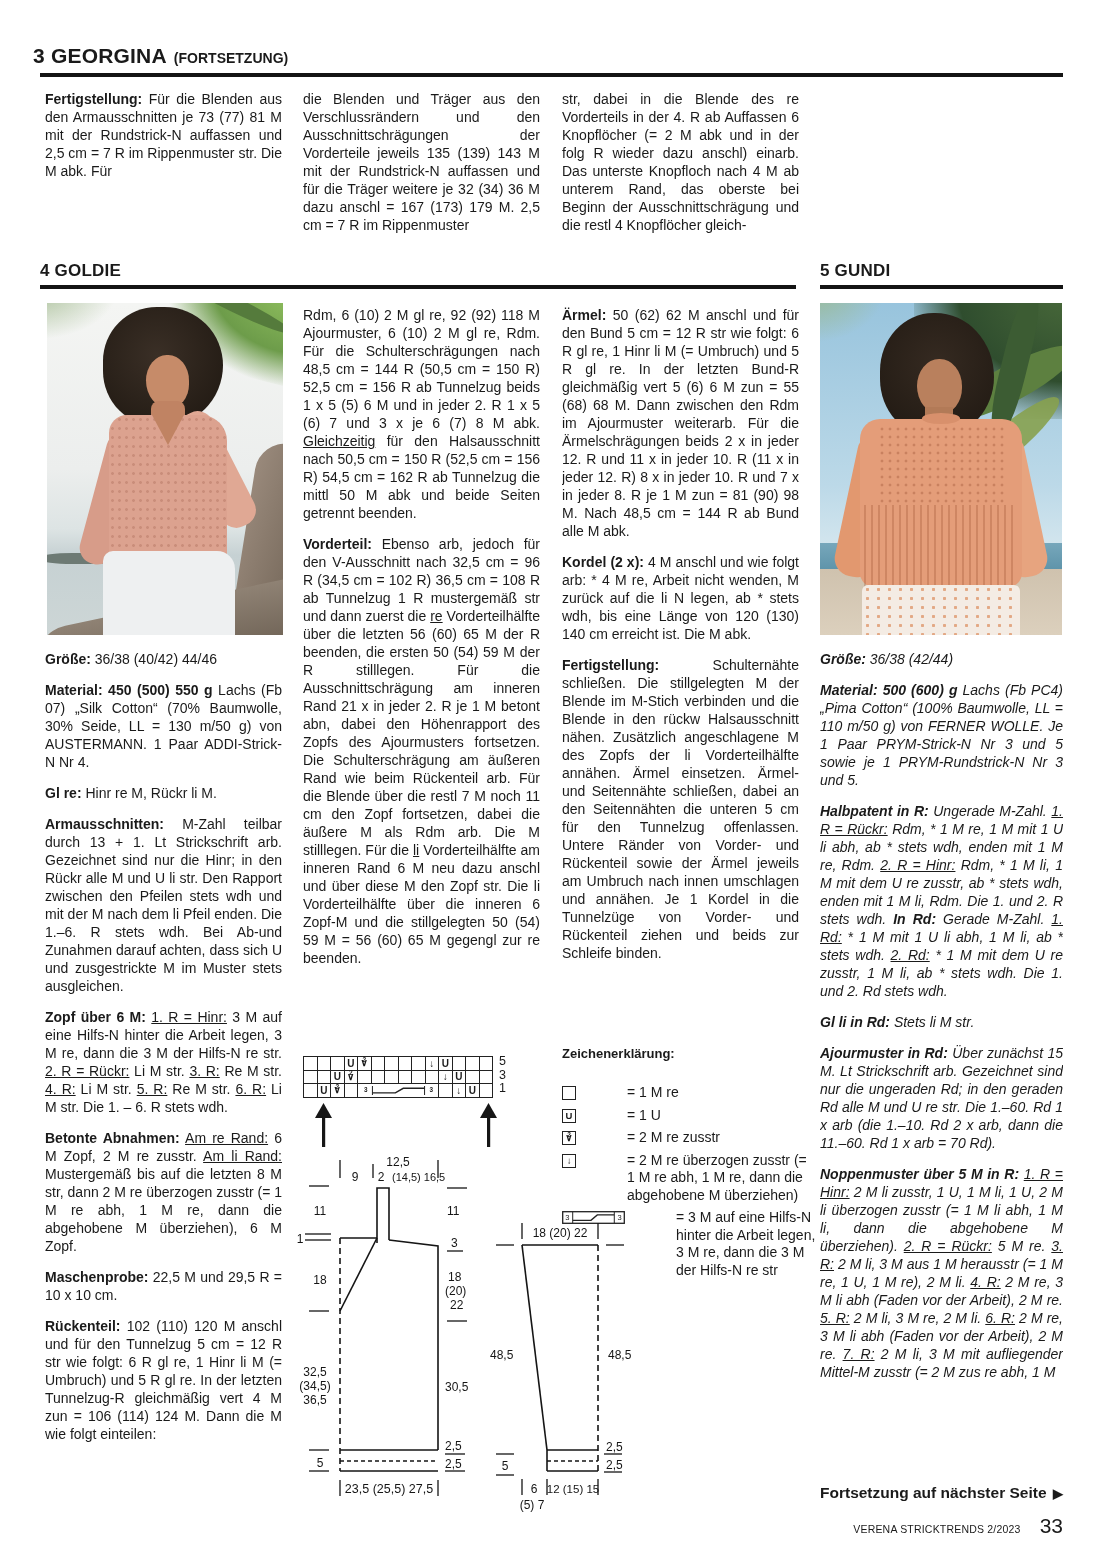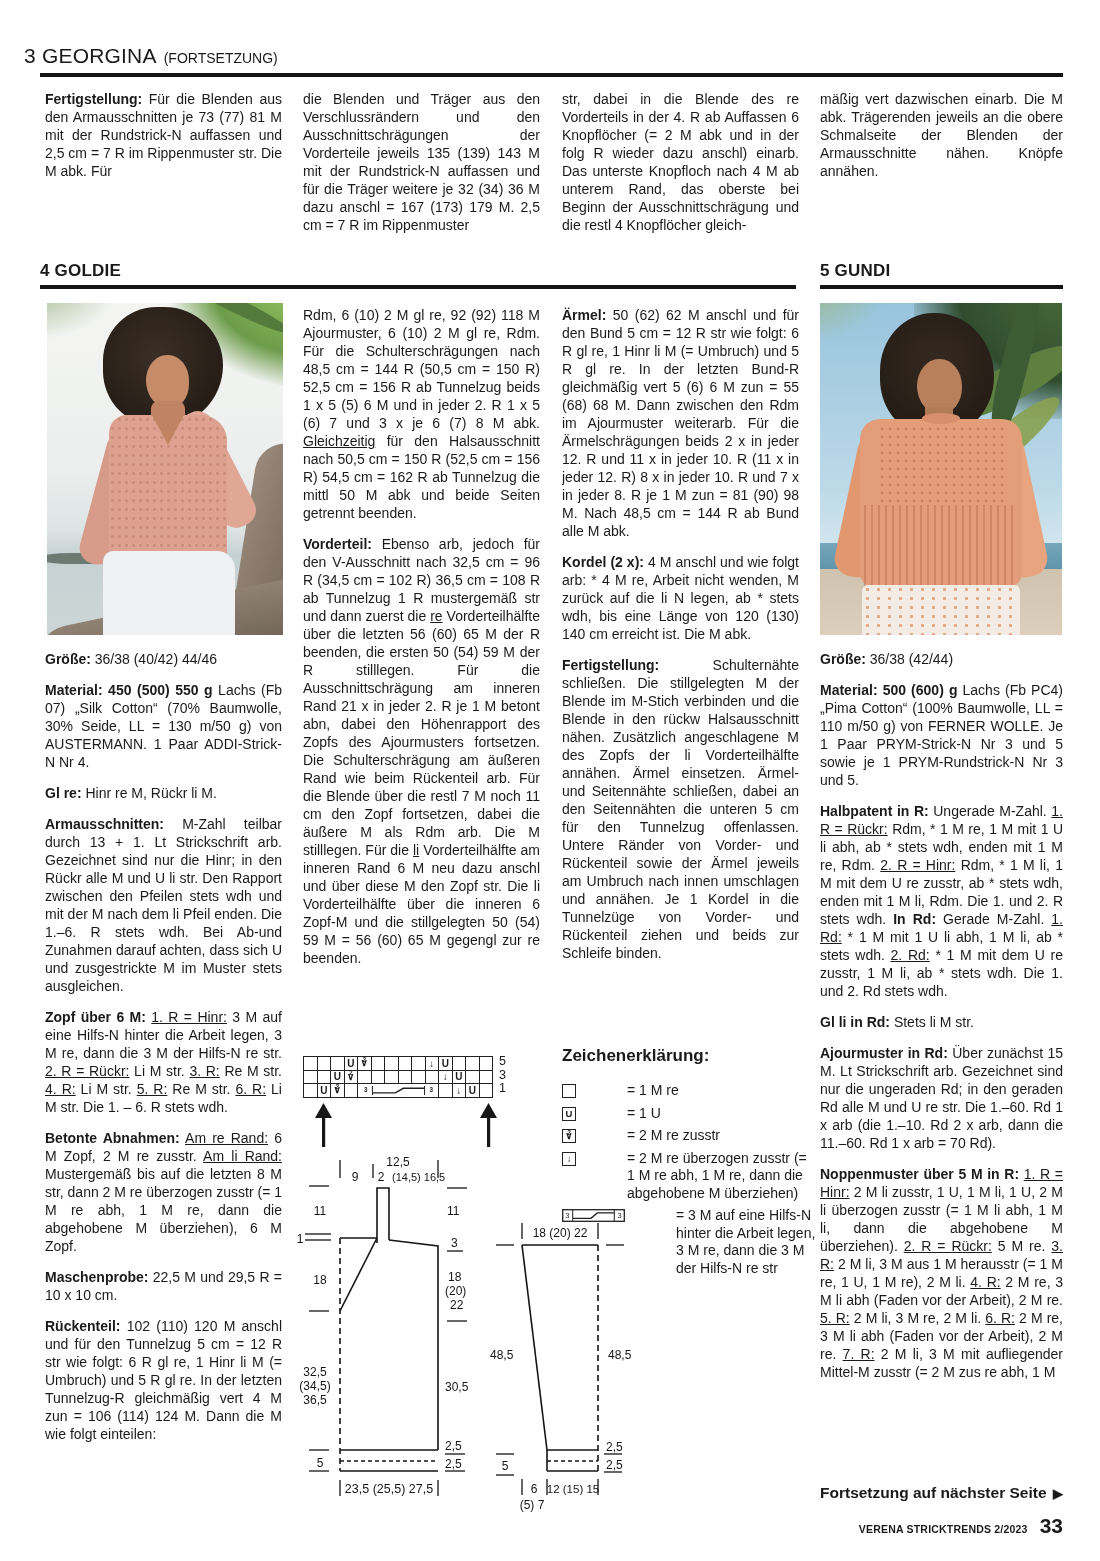--- a/index.html
+++ b/index.html
@@ -4,21 +4,21 @@
 <style>
   html,body{margin:0;padding:0;background:#9a9a9a;}
   .page{position:relative;width:1100px;height:1561px;margin:0 auto;background:#ffffff;
         font-family:"Liberation Sans",sans-serif;color:#1a1a1a;overflow:hidden;}
   .col{position:absolute;text-align:justify;font-size:14px;line-height:18px;overflow:hidden;}
   .para{margin:0 0 13px;}
   .para:last-child{margin-bottom:0;}
   .b{font-weight:bold;}
   .u{text-decoration:underline;}
   .rule{position:absolute;height:3.5px;background:#141414;}
-  .georgina-title{position:absolute;left:24px;top:44px;font-weight:normal;white-space:nowrap;}
+  .georgina-title{position:absolute;left:33px;top:44px;font-weight:bold;white-space:nowrap;}
   .h-big{font-size:21px;letter-spacing:.2px;}
   .h-small{font-size:14px;margin-left:7px;}
   .sec-title{position:absolute;top:261px;font-weight:bold;font-size:17px;letter-spacing:.2px;}
   
   .photo{position:absolute;top:303px;height:332px;overflow:hidden;background:#dfe3e2;}
   .photo div{position:absolute;}
   .photo-goldie{left:47px;width:236px;}
   .photo-gundi{left:820px;width:242px;}
   
   .chart{position:absolute;left:303px;top:1056px;width:215px;height:98px;}
@@ -29,35 +29,35 @@
          font-size:10px;font-weight:bold;position:relative;}
   .ccell.cable{padding:0;}
   .chart-nums{position:absolute;left:196px;top:-1px;font-size:12.5px;}
   .chart-nums div{height:13.6px;line-height:13.6px;}
   .chart-arrow{position:absolute;top:47px;}
   .sym{position:relative;display:flex;align-items:center;justify-content:center;width:100%;height:100%;}
   .vee{font-size:10px;line-height:1;font-weight:bold;}
   .two{position:absolute;top:-1.5px;left:50%;transform:translateX(-50%);font-size:6.5px;font-weight:bold;}
   
   .legend{position:absolute;left:562px;top:1046px;width:254px;font-size:14px;}
-  .legend-head{font-weight:bold;font-size:17px;margin-bottom:16px;}
+  .legend-head{font-weight:bold;font-size:13px;margin-bottom:23px;}
   .lrow{display:flex;gap:7px;margin-bottom:5px;align-items:flex-start;}
   .lbox{flex:0 0 auto;width:14px;height:14px;border:1.3px solid #222;box-sizing:border-box;
         display:flex;align-items:center;justify-content:center;font-size:9.5px;font-weight:bold;
         margin-top:2px;position:relative;}
   .lbox-cable{flex:0 0 auto;width:63px;height:14px;margin-top:2px;border:none;}
   .ltext{line-height:17.5px;text-align:left;margin-left:44px;}
   
   .schematic{position:absolute;}
   .schematic text{font-family:"Liberation Sans",sans-serif;fill:#151515;}
   
   .continuation{position:absolute;left:820px;top:1484px;width:243px;display:flex;
                 justify-content:space-between;align-items:center;font-weight:bold;font-size:15.5px;}
   .tri{font-size:13px;line-height:1;}
-  .footer{position:absolute;right:37px;top:1514px;display:flex;align-items:baseline;gap:12px;font-weight:bold;}
+  .footer{position:absolute;right:37px;top:1514px;display:flex;align-items:baseline;gap:19px;font-weight:normal;}
   .brand{font-size:10.5px;letter-spacing:.2px;}
   .pageno{font-size:21px;}
 </style>
 </head>
 <body>
 
 <div class="page">
 
   <div class="georgina-title">
     <span class="h-big">3 GEORGINA</span><span class="h-small">(FORTSETZUNG)</span>
@@ -65,23 +65,20 @@
   <div class="rule" style="left:40px;top:73px;width:1023px;"></div>
 
   <div class="col" style="left:45px;top:90px;width:237px;height:172px;">
       <p class="para"><span class="b">Fertigstellung:</span><span> Für die Blenden aus den Armausschnitten je 73 (77) 81 M mit der Rundstrick-N auffassen und 2,5 cm = 7 R im Rippenmuster str. Die M abk. Für</span></p>
     </div>
   <div class="col" style="left:303px;top:90px;width:237px;height:172px;">
       <p class="para"><span>die Blenden und Träger aus den Verschlussrändern und den Ausschnittschrägungen der Vorderteile jeweils 135 (139) 143 M mit der Rundstrick-N auffassen und für die Träger weitere je 32 (34) 36 M dazu anschl = 167 (173) 179 M. 2,5 cm = 7 R im Rippenmuster</span></p>
     </div>
   <div class="col" style="left:562px;top:90px;width:237px;height:190px;">
       <p class="para"><span>str, dabei in die Blende des re Vorderteils in der 4. R ab Auffassen 6 Knopflöcher (= 2 M abk und in der folg R wieder dazu anschl) einarb. Das unterste Knopfloch nach 4 M ab unterem Rand, das oberste bei Beginn der Ausschnittschrägung und die restl 4 Knopflöcher gleich-</span></p>
-    </div>
-  <div class="col" style="left:820px;top:90px;width:243px;height:172px;">
-      <p class="para"><span>mäßig vert dazwischen einarb. Die M abk. Trägerenden jeweils an die obere Schmalseite der Blenden der Armausschnitte nähen. Knöpfe annähen.</span></p>
     </div>
 
   <div class="sec-title" style="left:40px;">4 GOLDIE</div>
   <div class="rule" style="left:40px;top:285px;width:756px;"></div>
   <div class="sec-title" style="left:820px;">5 GUNDI</div>
   <div class="rule" style="left:820px;top:285px;width:243px;"></div>
 
   <div class="photo photo-goldie">
     <div style="inset:0;background:linear-gradient(180deg,#f4f5f3 0%,#eceeed 50%,#dde4e4 68%,#c6d1d3 76%,#cdd6d6 100%);"></div>
     <div style="left:-6px;top:250px;width:78px;height:11px;background:#5d6b63;border-radius:40%;opacity:.85;"></div>
@@ -134,21 +131,21 @@
   <div class="col" style="left:303px;top:306px;width:237px;height:744px;">
       <p class="para"><span>Rdm, 6 (10) 2 M gl re, 92 (92) 118 M Ajourmuster, 6 (10) 2 M gl re, Rdm. Für die Schulterschrägungen nach 48,5 cm = 144 R (50,5 cm = 150 R) 52,5 cm = 156 R ab Tunnelzug beids 1 x 5 (5) 6 M und in jeder 2. R 1 x 5 (6) 7 und 3 x je 6 (7) 8 M abk. </span><span class="u">Gleichzeitig</span><span> für den Halsausschnitt nach 50,5 cm = 150 R (52,5 cm = 156 R) 54,5 cm = 162 R ab Tunnelzug die mittl 50 M abk und beide Seiten getrennt beenden.</span></p>
       <p class="para"><span class="b">Vorderteil:</span><span> Ebenso arb, jedoch für den V-Ausschnitt nach 32,5 cm = 96 R (34,5 cm = 102 R) 36,5 cm = 108 R ab Tunnelzug 1 R mustergemäß str und dann zuerst die </span><span class="u">re</span><span> Vorderteilhälfte über die letzten 56 (60) 65 M der R beenden, die ersten 50 (54) 59 M der R stilllegen. Für die Ausschnittschrägung am inneren Rand 21 x in jeder 2. R je 1 M betont abn, dabei den Höhenrapport des Zopfs des Ajourmusters fortsetzen. Die Schulterschrägung am äußeren Rand wie beim Rückenteil arb. Für die Blende über die restl 7 M noch 11 cm den Zopf fortsetzen, dabei die äußere M als Rdm arb. Die M stilllegen. Für die </span><span class="u">li</span><span> Vorderteilhälfte am inneren Rand 6 M neu dazu anschl und über diese M den Zopf str. Die li Vorderteilhälfte über die inneren 6 Zopf-M und die stillgelegten 50 (54) 59 M = 56 (60) 65 M gegengl zur re beenden.</span></p>
     </div>
   <div class="col" style="left:562px;top:306px;width:237px;height:736px;">
       <p class="para"><span class="b">Ärmel:</span><span> 50 (62) 62 M anschl und für den Bund 5 cm = 12 R str wie folgt: 6 R gl re, 1 Hinr li M (= Umbruch) und 5 R gl re. In der letzten Bund-R gleichmäßig vert 5 (6) 6 M zun = 55 (68) 68 M. Dann zwischen den Rdm im Ajourmuster weiterarb. Für die Ärmelschrägungen beids 2 x in jeder 12. R und 11 x in jeder 10. R (11 x in jeder 12. R) 8 x in jeder 10. R und 7 x in jeder 8. R je 1 M zun = 81 (90) 98 M. Nach 48,5 cm = 144 R ab Bund alle M abk.</span></p>
       <p class="para"><span class="b">Kordel (2 x):</span><span> 4 M anschl und wie folgt arb: * 4 M re, Arbeit nicht wenden, M zurück auf die li N legen, ab * stets wdh, bis eine Länge von 120 (130) 140 cm erreicht ist. Die M abk.</span></p>
       <p class="para"><span class="b">Fertigstellung:</span><span> Schulternähte schließen. Die stillgelegten M der Blende im M-Stich verbinden und die Blende in den rückw Halsausschnitt nähen. Zusätzlich angeschlagene M des Zopfs der li Vorderteilhälfte annähen. Ärmel einsetzen. Ärmel- und Seitennähte schließen, dabei an den Seitennähten die unteren 5 cm für den Tunnelzug offenlassen. Untere Ränder von Vorder- und Rückenteil sowie der Ärmel jeweils am Umbruch nach innen umschlagen und annähen. Je 1 Kordel in die Tunnelzüge von Vorder- und Rückenteil ziehen und beids zur Schleife binden.</span></p>
     </div>
 
-  <div class="col" style="left:820px;top:650px;width:243px;height:832px;">
+  <div class="col" style="left:820px;top:650px;width:243px;height:832px;font-style:italic;">
       <p class="para"><span class="b">Größe:</span><span> 36/38 (42/44)</span></p>
       <p class="para"><span class="b">Material: 500 (600) g</span><span> Lachs (Fb PC4) „Pima Cotton“ (100% Baumwolle, LL = 110 m/50 g) von FERNER WOLLE. Je 1 Paar PRYM-Strick-N Nr 3 und 5 sowie je 1 PRYM-Rundstrick-N Nr 3 und 5.</span></p>
       <p class="para"><span class="b">Halbpatent in R:</span><span> Ungerade M-Zahl. </span><span class="u">1. R = Rückr:</span><span> Rdm, * 1 M re, 1 M mit 1 U li abh, ab * stets wdh, enden mit 1 M re, Rdm. </span><span class="u">2. R = Hinr:</span><span> Rdm, * 1 M li, 1 M mit dem U re zusstr, ab * stets wdh, enden mit 1 M li, Rdm. Die 1. und 2. R stets wdh. </span><span class="b">In Rd:</span><span> Gerade M-Zahl. </span><span class="u">1. Rd:</span><span> * 1 M mit 1 U li abh, 1 M li, ab * stets wdh. </span><span class="u">2. Rd:</span><span> * 1 M mit dem U re zusstr, 1 M li, ab * stets wdh. Die 1. und 2. Rd stets wdh.</span></p>
       <p class="para"><span class="b">Gl li in Rd:</span><span> Stets li M str.</span></p>
       <p class="para"><span class="b">Ajourmuster in Rd:</span><span> Über zunächst 15 M. Lt Strickschrift arb. Gezeichnet sind nur die ungeraden Rd; in den geraden Rd alle M und U re str. Die 1.–60. Rd 1 x arb (die 1.–10. Rd 2 x arb, dann die 11.–60. Rd 1 x arb = 70 Rd).</span></p>
       <p class="para"><span class="b">Noppenmuster über 5 M in R:</span><span> </span><span class="u">1. R = Hinr:</span><span> 2 M li zusstr, 1 U, 1 M li, 1 U, 2 M li überzogen zusstr (= 1 M li abh, 1 M li, dann die abgehobene M überziehen). </span><span class="u">2. R = Rückr:</span><span> 5 M re. </span><span class="u">3. R:</span><span> 2 M li, 3 M aus 1 M herausstr (= 1 M re, 1 U, 1 M re), 2 M li. </span><span class="u">4. R:</span><span> 2 M re, 3 M li abh (Faden vor der Arbeit), 2 M re. </span><span class="u">5. R:</span><span> 2 M li, 3 M re, 2 M li. </span><span class="u">6. R:</span><span> 2 M re, 3 M li abh (Faden vor der Arbeit), 2 M re. </span><span class="u">7. R:</span><span> 2 M li, 3 M mit aufliegender Mittel-M zusstr (= 2 M zus re abh, 1 M</span></p>
     </div>
 
   <div class="chart">
     <div id="chart-grid">

